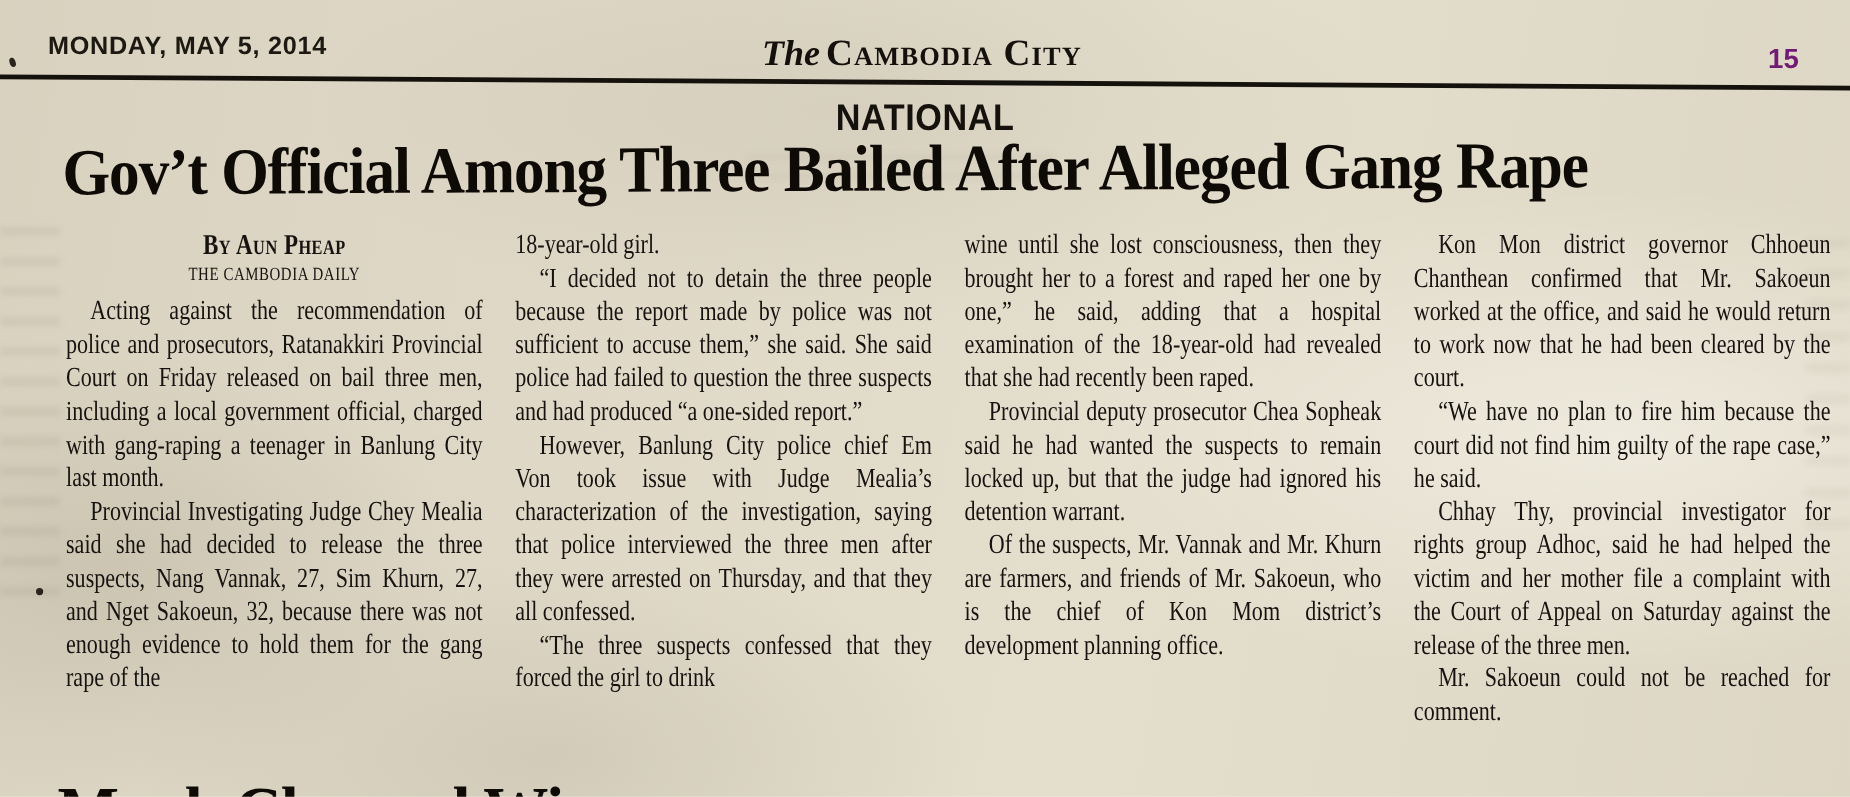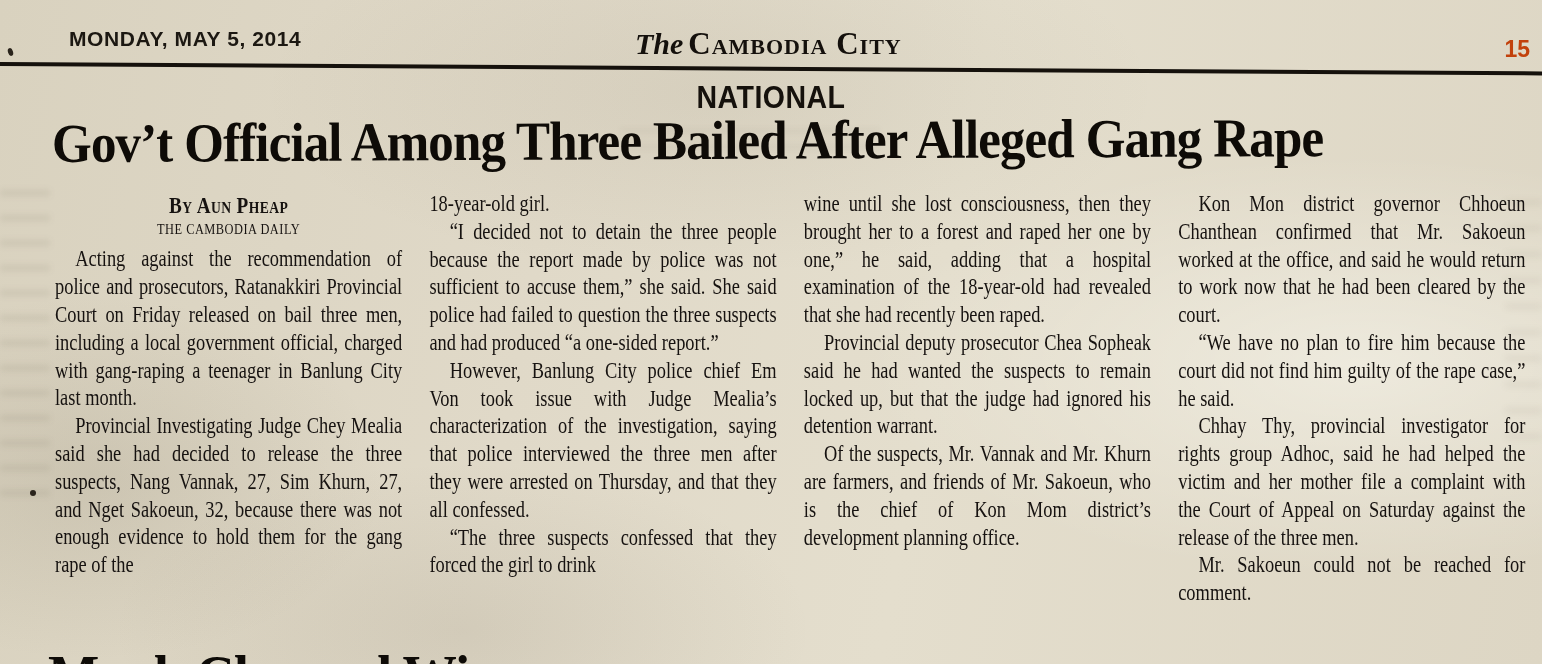--- a/index.html
+++ b/index.html
@@ -8,27 +8,27 @@
     background:
       radial-gradient(ellipse 420px 260px at 6% 72%, rgba(110,100,78,.14), transparent 70%),
       radial-gradient(ellipse 700px 300px at 88% 55%, rgba(255,255,248,.45), transparent 70%),
       radial-gradient(ellipse 640px 260px at 46% 14%, rgba(118,108,84,.10), transparent 70%),
       radial-gradient(ellipse 500px 240px at 30% 95%, rgba(112,102,80,.12), transparent 70%),
       linear-gradient(100deg, #d9d2bf 0%, #e0d9c8 35%, #e4decd 60%, #ddd6c4 100%);
     font-family:"Liberation Serif", serif;
     color:var(--ink,#181410);
   }
   .date{
-    position:absolute;left:69px;top:27px;
+    position:absolute;left:40px;top:27px;
     font-family:"Liberation Sans", sans-serif;font-weight:bold;font-size:21px;
     letter-spacing:.6px;color:#1c1812;
   }
   .pagenum{
-    position:absolute;right:12px;top:36px;
-    font-family:"Liberation Sans", sans-serif;font-weight:bold;font-size:23px;color:#c2410c;
+    position:absolute;right:43px;top:36px;
+    font-family:"Liberation Sans", sans-serif;font-weight:bold;font-size:23px;color:#701a75;
   }
   .masthead{
     position:absolute;left:50%;top:26px;transform:translateX(-51%);
     white-space:nowrap;color:#14100c;
   }
   .masthead .the{font-style:italic;font-weight:bold;font-size:30px;margin-right:5px}
   .masthead .name{font-weight:bold;font-size:31px;font-variant:small-caps;letter-spacing:1px}
   .rule{
     position:absolute;left:0;top:62px;width:1560px;height:4px;background:#15110c;
     transform:rotate(.35deg);transform-origin:left center;

